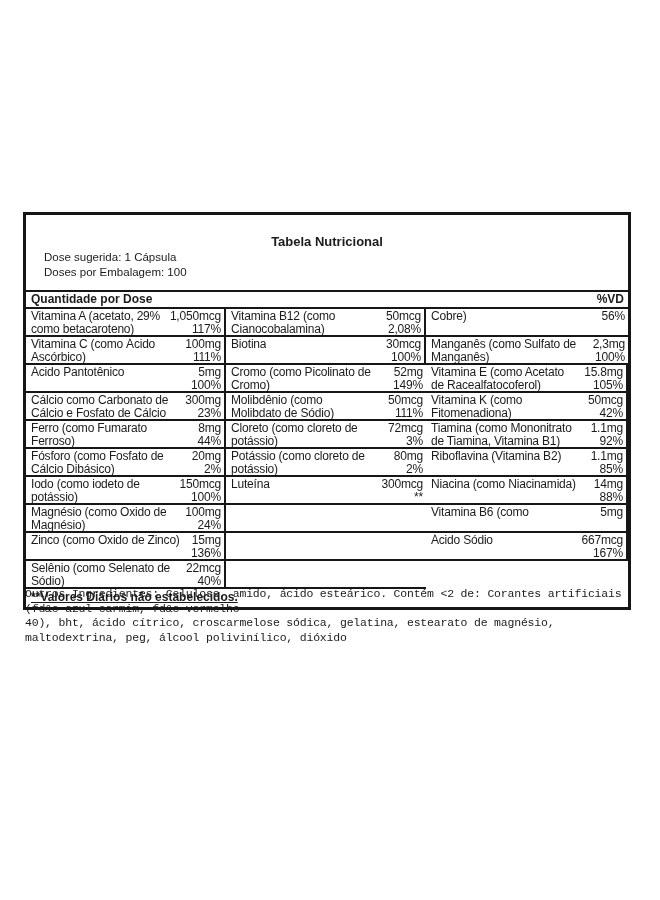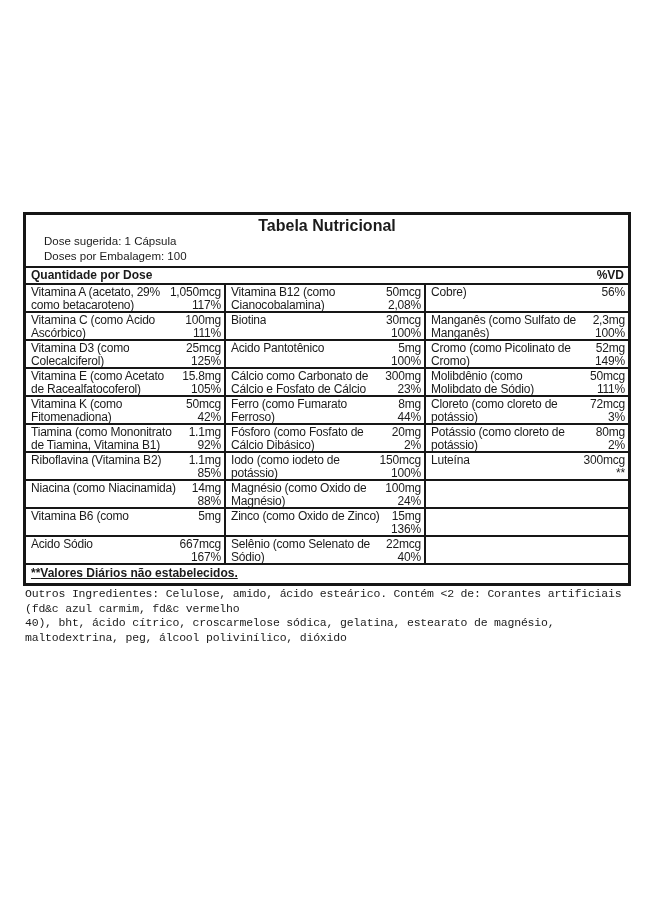--- a/index.html
+++ b/index.html
@@ -6,29 +6,29 @@
   .page{
     position:relative;width:660px;height:900px;background:#ffffff;overflow:hidden;
     font-family:"Liberation Sans", sans-serif;color:#1b1b1b;
     -webkit-font-smoothing:antialiased;
   }
   .ntable{
     position:absolute;left:23px;top:212px;width:608px;box-sizing:border-box;
     border:3px solid #161616;background:#ffffff;
   }
   .t-title{
-    text-align:center;font-weight:bold;font-size:16px;line-height:13px;
-    padding:4px 4px 2px 4px;
+    text-align:center;font-weight:bold;font-size:13px;line-height:13px;
+    padding:20px 4px 2px 4px;
   }
   .t-doseline{font-size:11.5px;line-height:13px;padding:1px 5px 1px 18px;}
   .t-qhead{
     display:flex;justify-content:space-between;align-items:center;
     font-weight:bold;font-size:12px;line-height:13px;
     border-top:2px solid #161616;border-bottom:2px solid #161616;
-    padding:1px 4px 1px 5px;margin-top:2px;
+    padding:1px 4px 1px 5px;margin-top:10px;
   }
   .t-grid{display:grid;grid-template-columns:200px 200px auto;}
   .cell{
     box-sizing:border-box;height:28px;overflow:hidden;position:relative;
     border-bottom:2px solid #161616;border-right:2px solid #161616;
     padding:1px 3px 0 5px;font-size:12px;line-height:13px;
     letter-spacing:-0.2px;
   }
   .cell.lastcol{border-right:none;}
   .cl{display:flex;justify-content:space-between;height:13px;white-space:nowrap;}
@@ -111,30 +111,20 @@
             <span class="lbl">Manganês (como Sulfato de</span>
             <span class="num">2,3mg</span>
           </div>
           <div class="cl">
             <span class="lbl">Manganês)</span>
             <span class="num">100%</span>
           </div>
         </div>
         <div class="cell">
           <div class="cl">
-            <span class="lbl">Vitamina D3 (como</span>
-            <span class="num">25mcg</span>
-          </div>
-          <div class="cl">
-            <span class="lbl">Colecalciferol)</span>
-            <span class="num">125%</span>
-          </div>
-        </div>
-        <div class="cell">
-          <div class="cl">
             <span class="lbl">Ácido Pantotênico</span>
             <span class="num">5mg</span>
           </div>
           <div class="cl">
             <span class="lbl"></span>
             <span class="num">100%</span>
           </div>
         </div>
         <div class="cell lastcol">
           <div class="cl">

